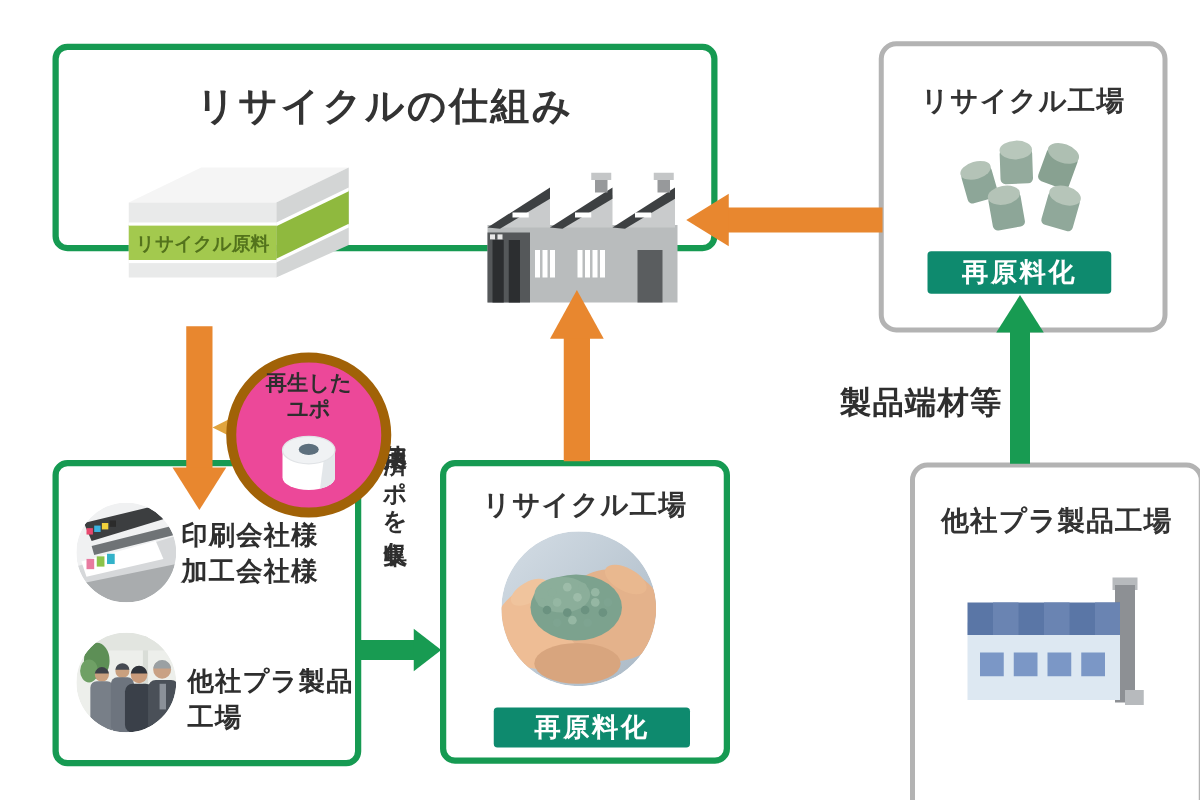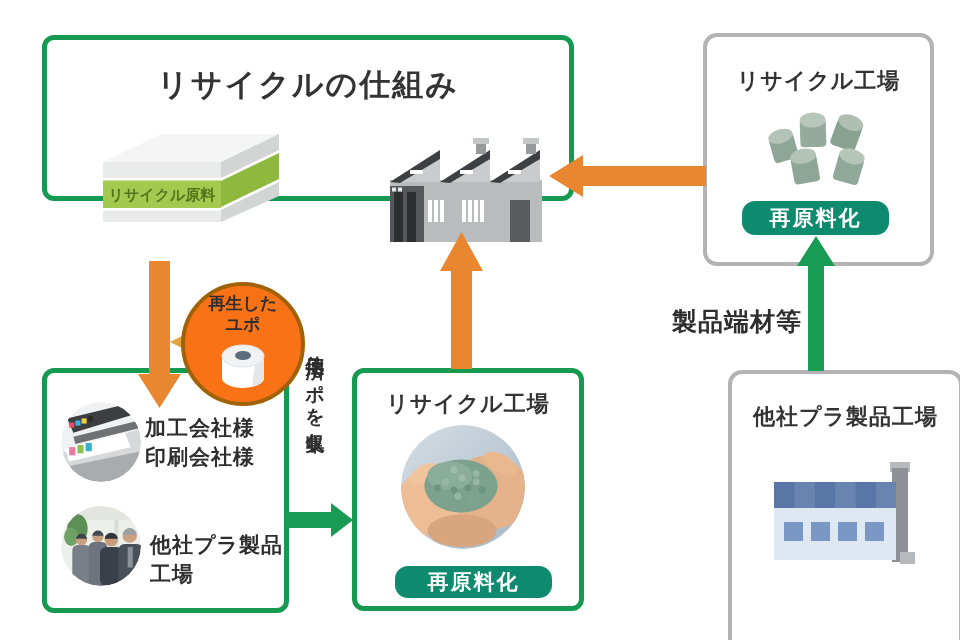--- a/index.html
+++ b/index.html
@@ -4,27 +4,27 @@
 <style>
   html,body{margin:0;padding:0;background:#fff;}
   .canvas{position:relative;width:960px;height:640px;background:#ffffff;overflow:hidden;
           font-family:"DejaVu Sans","Liberation Sans",sans-serif;color:#2e2e2e;}
   .box{position:absolute;background:#fff;box-sizing:border-box;z-index:10;}
   .green-box{border:5px solid #169a52;border-radius:12px;}
   .gray-box{border:4px solid #b3b3b3;border-radius:14px;}
   .box-title{position:absolute;left:0;right:0;text-align:center;font-weight:700;color:#333;}
   .main-title{top:24px;font-size:31px;letter-spacing:2px;}
   .sub-title{font-size:22px;letter-spacing:1px;}
-  .badge{position:absolute;background:#0e8a6e;border-radius:13px;color:#fff;font-weight:700;
+  .badge{position:absolute;background:#0e8a6e;border-radius:3px;color:#fff;font-weight:700;
          display:flex;align-items:center;justify-content:center;letter-spacing:2px;}
   .photo{position:absolute;border-radius:50%;overflow:hidden;}
   .label{position:absolute;font-weight:700;color:#2e2e2e;}
   .arrow-layer{position:absolute;left:0;top:0;width:960px;height:640px;z-index:20;pointer-events:none;}
-  .bubble{position:absolute;left:181px;top:282px;width:116px;height:116px;background:#f97316;
-          border:4px solid #a16207;border-radius:50%;z-index:30;text-align:center;}
+  .bubble{position:absolute;left:181px;top:282px;width:116px;height:116px;background:#ec4899;
+          border:8px solid #a16207;border-radius:50%;z-index:30;text-align:center;}
   .bubble-text{margin-top:7px;font-size:17px;font-weight:700;line-height:21px;color:#2e2e2e;}
   .vertical-label{position:absolute;left:303px;top:341px;height:175px;writing-mode:vertical-rl;
           text-orientation:upright;font-size:19px;font-weight:700;letter-spacing:2px;color:#2e2e2e;z-index:15;}
   .scrap-label{left:672px;top:305px;font-size:25px;letter-spacing:1px;z-index:15;}
   .partner-label{font-size:21px;line-height:29px;letter-spacing:1px;}
   svg{display:block;}
 </style>
 </head>
 <body>
 
@@ -126,22 +126,22 @@
           <rect x="20" y="16" width="5" height="5" fill="#f2d13c"></rect>
           <rect x="26" y="14" width="5" height="5" fill="#2b2b2b"></rect>
           <rect x="8" y="44" width="6" height="8" fill="#e87aa0"></rect>
           <rect x="16" y="42" width="6" height="8" fill="#8bc34a"></rect>
           <rect x="24" y="40" width="6" height="8" fill="#33b2c9"></rect>
           <polygon points="0,64 78,48 78,78 0,78" fill="#a9acae"></polygon>
         </g>
       </svg>
     </div>
     <div class="label partner-label" style="left:98px;top:41px;">
+      <div>印刷会社様</div>
       <div>加工会社様</div>
-      <div>印刷会社様</div>
     </div>
 
     <div class="photo" style="left:14px;top:133px;width:80px;height:80px;">
       <svg width="80" height="80" viewBox="0 0 78 78">
         <defs>
             <clipPath id="clipPeople">
               <circle cx="39" cy="39" r="39"></circle>
             </clipPath>
           </defs>
         <g clip-path="url(#clipPeople)">

